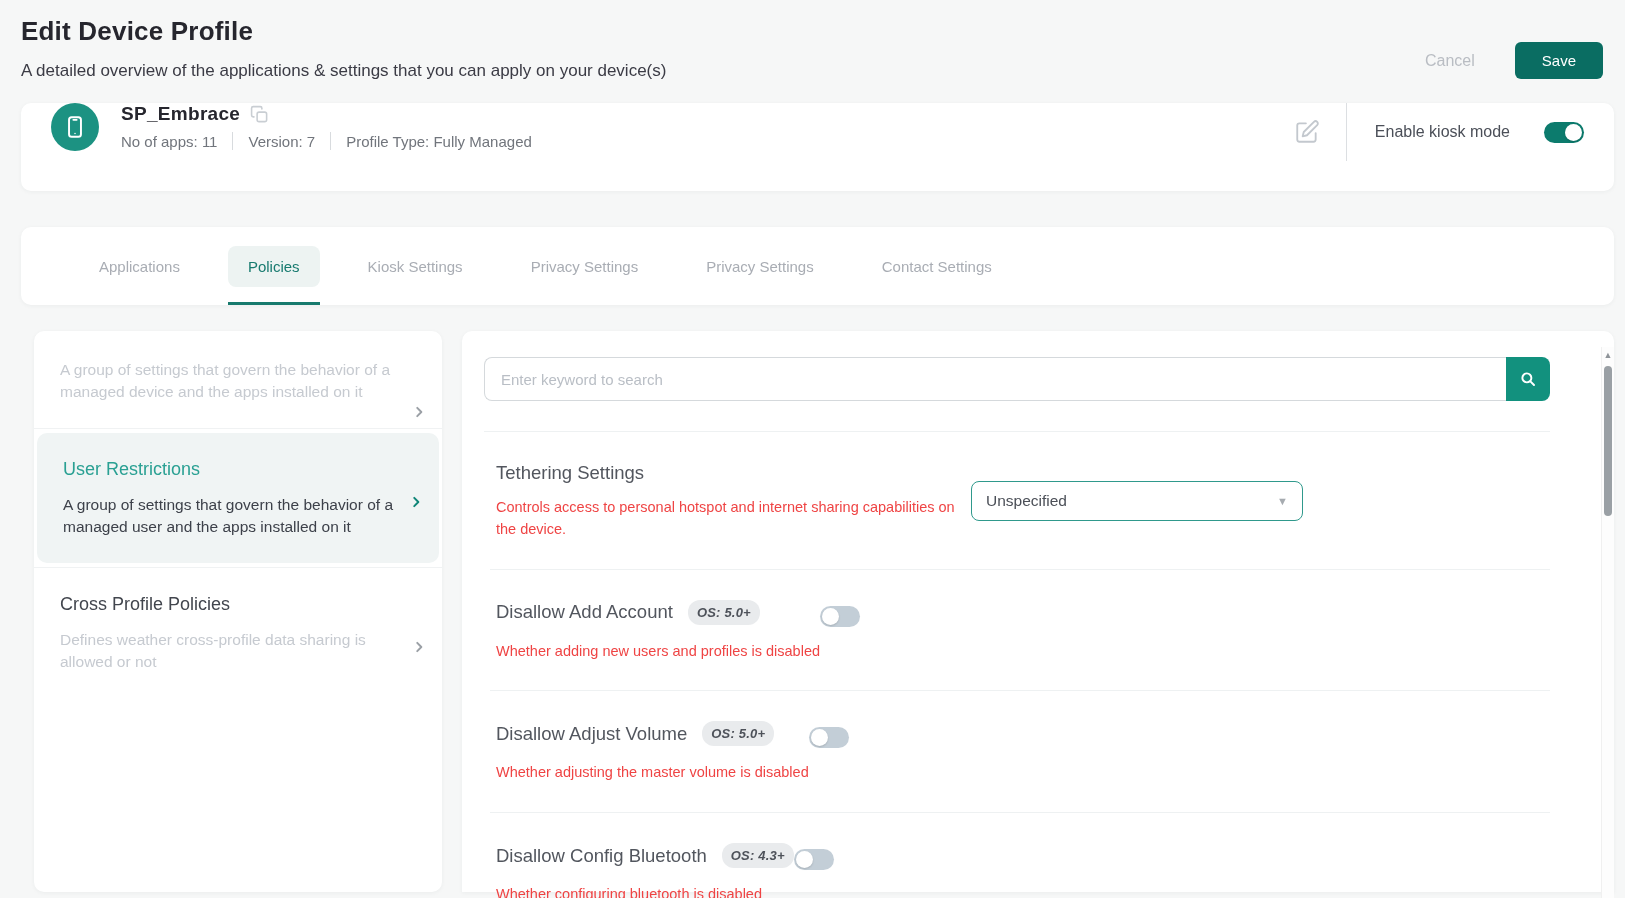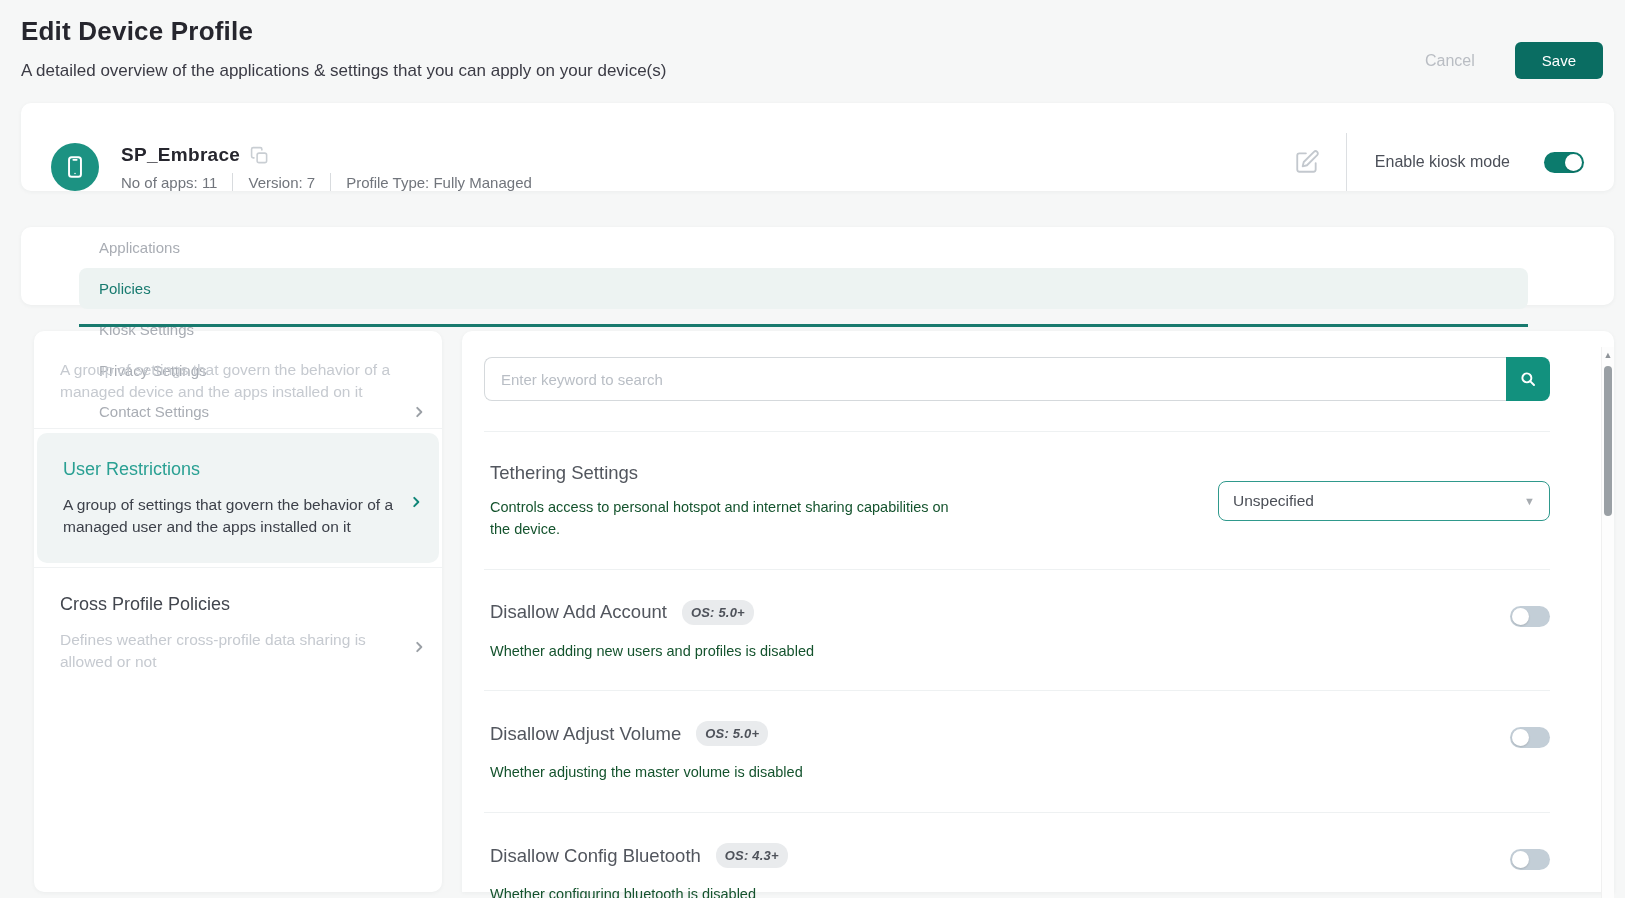--- a/index.html
+++ b/index.html
@@ -13,37 +13,37 @@
   }
   
   .header { padding:16px 22px 0 21px; display:flex; justify-content:space-between; align-items:flex-end; }
   .header h1 { font-size:26px; font-weight:700; color:#26262e; letter-spacing:.2px; }
   .header .subtitle { font-size:17px; color:#3b3b45; margin-top:14px; font-weight:400; }
   .header-actions { display:flex; align-items:center; padding-bottom:2px; }
   .cancel-btn { color:#b9bdc3; font-size:16px; margin-right:40px; cursor:pointer; background:none; border:none; font-family:inherit; }
   .save-btn { background:#0a6d62; color:#fff; border:none; border-radius:6px; padding:10px 27px; font-size:15px; font-family:inherit; cursor:pointer; }
   
   .card { background:#fff; border-radius:10px; box-shadow:0 1px 4px rgba(40,60,60,.05); }
-  .device-card { margin:22px 11px 0 21px; height:88px; display:flex; align-items:flex-end; padding:0 30px; }
+  .device-card { margin:22px 11px 0 21px; height:88px; display:flex; align-items:flex-start; padding:0 30px; }
   .avatar { width:48px; height:48px; border-radius:50%; background:#1c9282; display:flex; align-items:center; justify-content:center; flex:0 0 auto; margin-right:22px; }
   .device-name-row { display:flex; align-items:center; gap:10px; }
   .device-name { font-size:19px; font-weight:700; color:#26262e; letter-spacing:.3px; }
   .device-meta { display:flex; align-items:center; margin-top:7px; font-size:15px; color:#71757c; }
   .meta-sep { width:1px; height:18px; background:#d8dbde; margin:0 15px; }
   .device-right { margin-left:auto; display:flex; align-items:center; }
   .v-divider { width:1px; height:58px; background:#dcdfe2; margin:0 28px 0 26px; }
   .kiosk-label { font-size:16px; color:#4b4f58; }
   
   .switch { width:40px; height:21px; border-radius:11px; background:#c3ced7; position:relative; cursor:pointer; flex:0 0 auto; }
   .switch .knob { position:absolute; width:17px; height:17px; border-radius:50%; background:#fff; top:2px; left:2px; box-shadow:0 1px 2px rgba(0,0,0,.15); }
   .switch.on { background:#0c7b6d; }
   .switch.on .knob { left:auto; right:2px; }
   .kiosk-switch { margin-left:34px; }
   
-  .tabs-card { margin:36px 11px 0 21px; height:78px; display:flex; padding:0 58px; position:relative;flex-direction:column; }
+  .tabs-card { margin:36px 11px 0 21px; height:78px; display:flex; align-items:center; padding:0 58px; position:relative; }
   .tab { font-size:15px; color:#a9adb4; padding:12px 20px; margin-right:28px; cursor:pointer; white-space:nowrap; }
   .tab.active { background:#edf3f2; border-radius:8px; color:#177a6f; position:relative; }
   .tab.active::after { content:""; position:absolute; left:0; right:0; top:calc(100% + 15px); height:3px; background:#187a6e; }
   
   .content { margin:26px 11px 0 34px; display:flex; gap:20px; height:561px; }
   .sidebar { width:408px; flex:0 0 auto; background:#fff; border-radius:10px; box-shadow:0 1px 4px rgba(40,60,60,.05); padding-top:2px; }
   .side-item { padding:26px 26px 24px 26px; position:relative; cursor:pointer; }
   .side-sep { height:1px; background:#f0f2f3; }
   .side-title { font-size:18px; color:#42464e; margin-bottom:14px; }
   .side-desc { font-size:15.5px; line-height:1.45; color:#c6cad0; max-width:348px; }
@@ -52,27 +52,27 @@
   .side-item.active .side-desc { color:#3d414a; }
   .chevron { position:absolute; right:16px; top:72px; }
   .side-item.active .chevron { top:62px; }
   
   .main-panel { flex:1; background:#fff; border-radius:10px 10px 0 0; box-shadow:0 1px 4px rgba(40,60,60,.05); padding:26px 38px 0 22px; position:relative; }
   .search-row { display:flex; height:44px; margin-right:26px; }
   .search-input { flex:1; border:1.5px solid #d5d9dc; border-right:none; border-radius:8px 0 0 8px; padding:0 16px; font-size:15px; font-family:inherit; color:#4b4f57; outline:none; }
   .search-input::placeholder { color:#b9bec5; }
   .search-btn { width:44px; background:#12917e; border:none; border-radius:0 8px 8px 0; cursor:pointer; display:flex; align-items:center; justify-content:center; }
   .rule { height:1px; background:#eef1f2; margin-top:30px; margin-right:26px; }
-  .setting-row { display:flex; justify-content:space-between; align-items:flex-start; padding:30px 0 28px 6px; margin-right:26px; border-bottom:1px solid #eef1f2; }
+  .setting-row { display:flex; justify-content:flex-start; align-items:flex-start; padding:30px 0 28px 6px; margin-right:26px; border-bottom:1px solid #eef1f2;margin-left:6px; }
   .setting-row.center { align-items:center; }
   .setting-row:last-child { border-bottom:none; }
   .title-line { display:flex; align-items:center; gap:15px; }
   .setting-title { font-size:18.5px; color:#52565e; }
   .os-badge { background:#e9ebed; color:#4e525a; font-size:13px; font-style:italic; font-weight:600; padding:5px 9px; border-radius:12px; letter-spacing:.2px; }
-  .setting-desc { margin-top:16px; font-size:14.5px; color:#14532d; max-width:480px; line-height:1.5; }
+  .setting-desc { margin-top:16px; font-size:14.5px; color:#ef4444; max-width:480px; line-height:1.5; }
   .dropdown { width:332px; height:40px; border:1.5px solid #2f998c; border-radius:8px; display:flex; align-items:center; justify-content:space-between; padding:0 14px; cursor:pointer; background:#fff; }
   .dropdown-value { font-size:15.5px; color:#4b4f57; }
   .caret { font-size:11px; color:#a6abb0; }
   .row-toggle { margin-top:6px; }
   
   .scrollbar { position:absolute; top:14px; right:4px; bottom:0; width:13px; background:#fdfdfd; border-left:1px solid #f0f0f0; display:flex; flex-direction:column; align-items:center; }
   .scroll-arrow { color:#8f9499; font-size:9px; line-height:1; margin:4px 0 6px; }
   .scroll-thumb { width:8px; height:150px; background:#9aa0a5; border-radius:5px; }
   svg { display:block; }
 </style>
@@ -131,22 +131,22 @@
         <span class="knob"></span>
       </span>
   </div>
 </div>
 
 <div class="card tabs-card">
   <div class="tab">Applications</div>
   <div class="tab active">Policies</div>
   <div class="tab">Kiosk Settings</div>
   <div class="tab">Privacy Settings</div>
+  <div class="tab">Privacy Settings</div>
   <div class="tab">Contact Settings</div>
-  <div class="tab">Privacy Settings</div>
 </div>
 
 <div class="content">
 
   <div class="sidebar">
     <div class="side-item">
       <div class="side-desc">A group of settings that govern the behavior of a managed device and the apps installed on it</div>
       <span class="chevron">
         <svg width="14" height="14" viewBox="0 0 24 24" fill="none" stroke="#9ba0a6" stroke-width="3.4" stroke-linecap="round" stroke-linejoin="round">
             <polyline points="9 5 16 12 9 19"></polyline>

